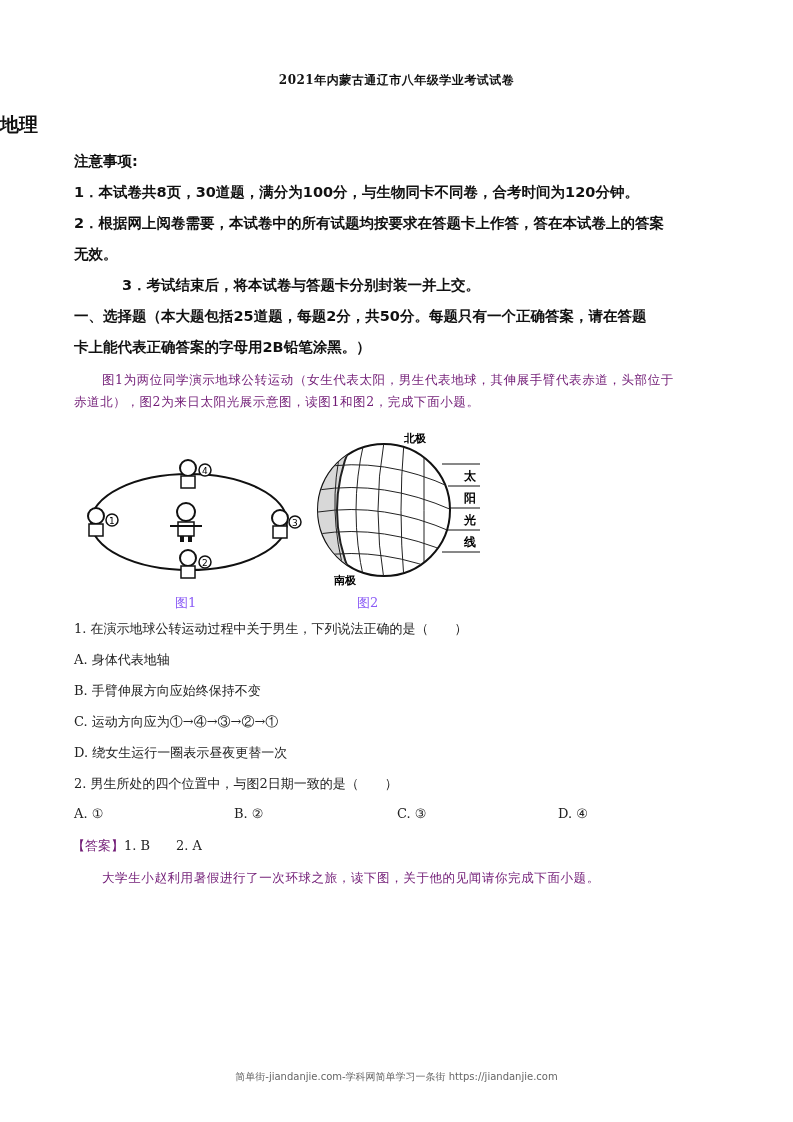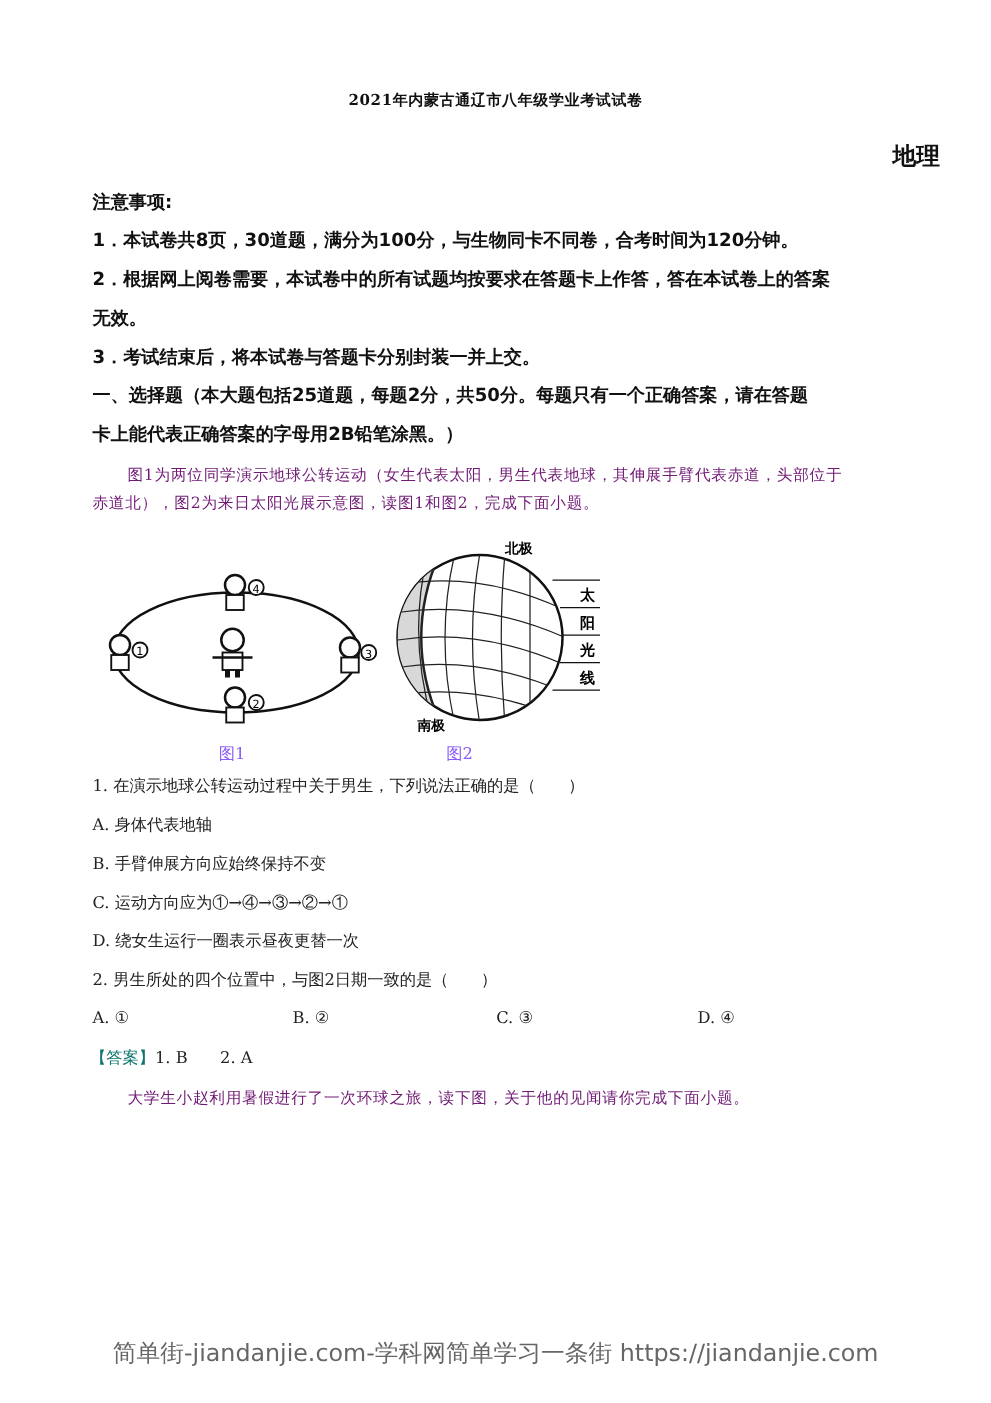--- a/index.html
+++ b/index.html
@@ -1,38 +1,38 @@
 <!DOCTYPE html>
 <html><head>
   <meta charset="utf-8">
   <style>
     html, body { margin: 0; padding: 0; background: #ffffff; }
     body { width: 793px; height: 1122px; position: relative; overflow: hidden; color: #111; font-family: "DejaVu Serif", "Liberation Serif", serif; }
     .abs { position: absolute; }
     .title { top: 72px; left: 0; width: 793px; text-align: center; font-size: 12px; font-weight: bold; letter-spacing: 0.5px; }
-    .subject { top: 112px; left: 0; width: 752px; text-align: right; font-size: 19px; font-weight: bold; }
+    .subject { top: 112px; left: 0; width: 752px; text-align: left; font-size: 19px; font-weight: bold; }
     .bold-line { left: 74px; font-size: 14.5px; font-weight: bold; font-family: "DejaVu Sans", "Liberation Sans", sans-serif; text-align: center; }
     .body-line { font-size: 12.5px; font-family: "DejaVu Serif", serif; color: #701a75; letter-spacing: 0.6px; }
     .q-line { left: 74px; font-size: 13px; color: #222; font-family: "DejaVu Serif", serif; }
-    .answer-label { color: #0f766e; }
-    .footer { top: 1070px; left: 0; width: 793px; text-align: center; font-size: 19px; color: #666; font-family: "DejaVu Sans", sans-serif; }
+    .answer-label { color: #701a75; }
+    .footer { top: 1070px; left: 0; width: 793px; text-align: center; font-size: 10px; color: #666; font-family: "DejaVu Sans", sans-serif; }
     .fig-caption { font-size: 13px; color: #8b5cf6; }
     svg { display: block; }
   </style>
 </head>
 <body>
 
 <div class="abs title">2021年内蒙古通辽市八年级学业考试试卷</div>
 <div class="abs subject">地理</div>
 
 <div class="abs bold-line" style="top:152px;">注意事项:</div>
 <div class="abs bold-line" style="top:183px;">1．本试卷共8页，30道题，满分为100分，与生物同卡不同卷，合考时间为120分钟。</div>
 <div class="abs bold-line" style="top:214px;">2．根据网上阅卷需要，本试卷中的所有试题均按要求在答题卡上作答，答在本试卷上的答案</div>
 <div class="abs bold-line" style="top:245px;">无效。</div>
-<div class="abs bold-line" style="top:276px;">3．考试结束后，将本试卷与答题卡分别封装一并上交。</div>
+<div class="abs bold-line" style="top:276px;margin-left:48px;">3．考试结束后，将本试卷与答题卡分别封装一并上交。</div>
 <div class="abs bold-line" style="top:307px;">一、选择题（本大题包括25道题，每题2分，共50分。每题只有一个正确答案，请在答题</div>
 <div class="abs bold-line" style="top:338px;">卡上能代表正确答案的字母用2B铅笔涂黑。）</div>
 
 <div class="abs body-line" style="top:372px; left:102px;">图1为两位同学演示地球公转运动（女生代表太阳，男生代表地球，其伸展手臂代表赤道，头部位于</div>
 <div class="abs body-line" style="top:394px; left:74px;">赤道北），图2为来日太阳光展示意图，读图1和图2，完成下面小题。</div>
 
 <div class="abs" style="top:450px; left:74px; width:230px; height:140px;">
   <svg width="230" height="140" viewBox="0 0 230 140">
     <ellipse cx="115" cy="72" rx="98" ry="48" fill="none" stroke="#111" stroke-width="2"></ellipse>
 

